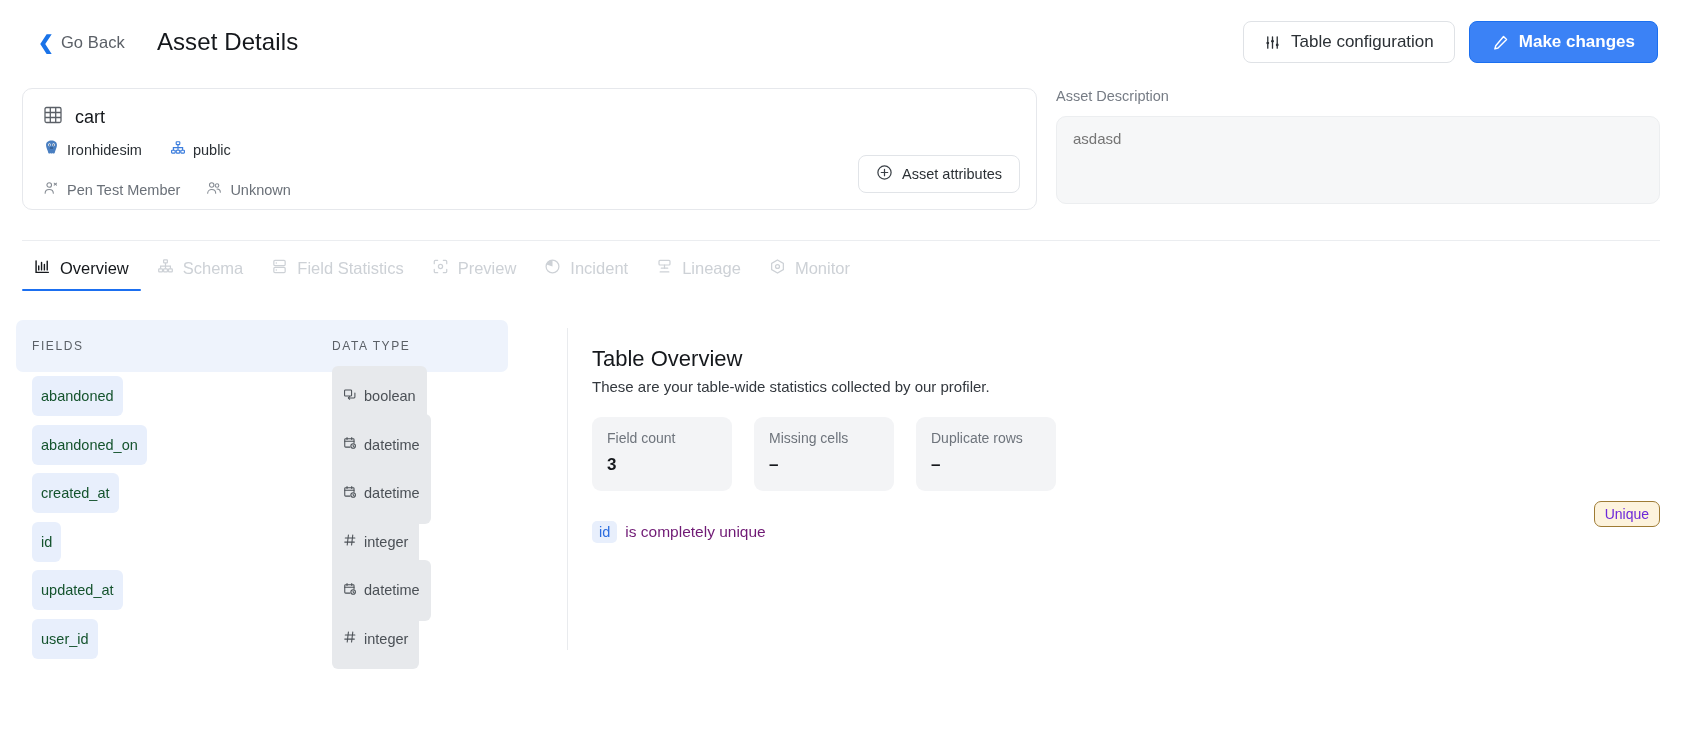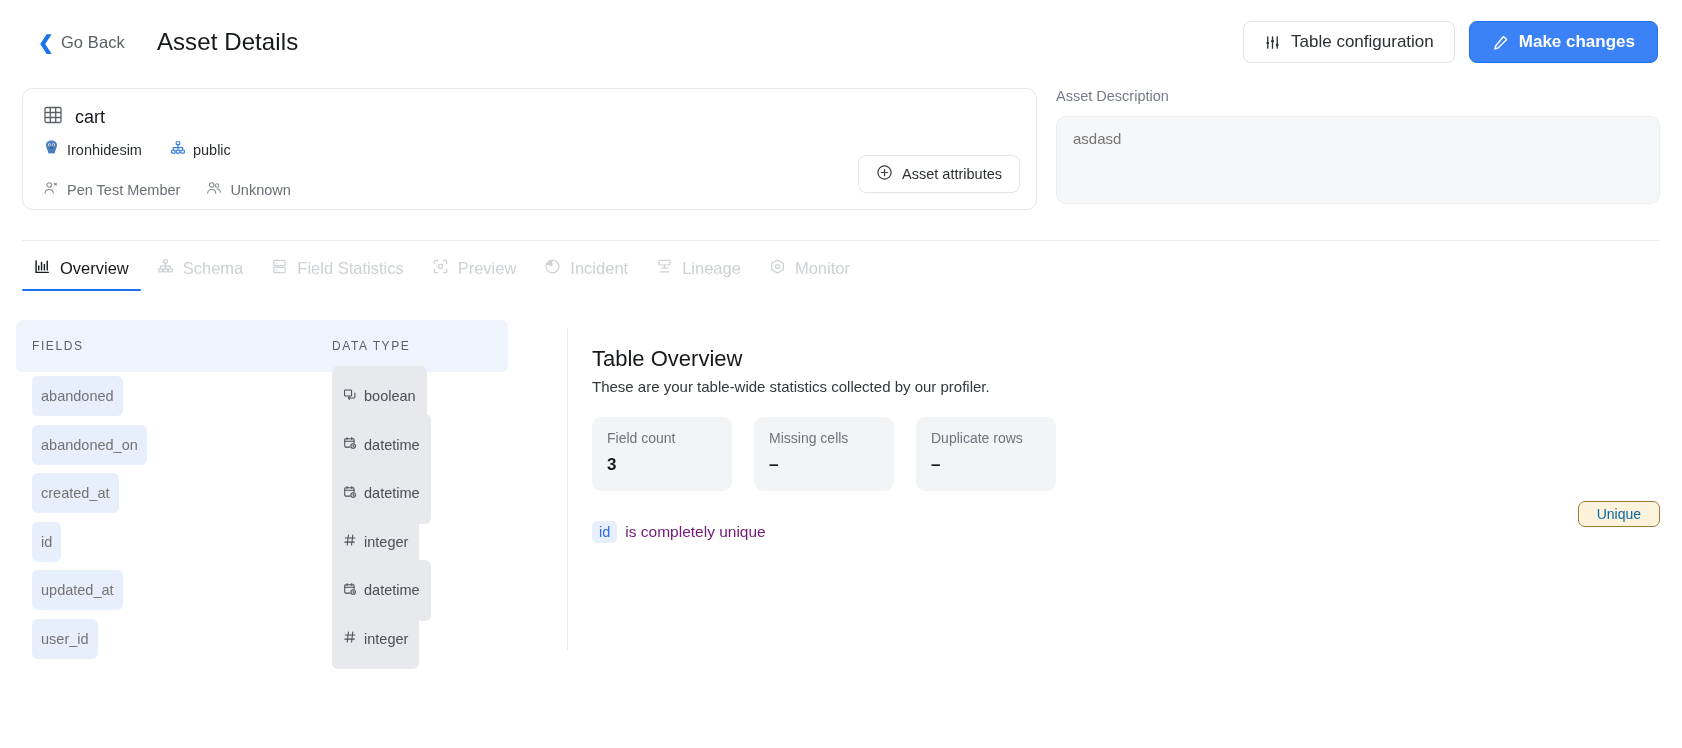--- a/index.html
+++ b/index.html
@@ -108,21 +108,21 @@
   }
   .fields-head .col {
     font-size: 12px; letter-spacing: 1.6px; color: #5b6067; font-weight: 400;
   }
   .col-field { flex: 1; }
   .col-type { width: 160px; }
   .field-row {
     display: flex; align-items: center; height: 48.5px; padding: 0 16px;
   }
   .chip-field {
-    background: #e8effc; color: #737373; border-radius: 6px;
+    background: #e8effc; color: #14532d; border-radius: 6px;
     padding: 12px 9px; font-size: 14.5px;
   }
   .type-cell { width: 160px; display: flex; }
   .chip-type {
     display: inline-flex; align-items: center; gap: 7px;
     background: #e7e9ec; color: #4b5056; border-radius: 6px;
     padding: 22px 11px; font-size: 14.5px;
   }
   .v-divider {
     position: absolute; left: 567px; top: 328px;
@@ -141,22 +141,22 @@
   .stat .k { font-size: 14px; color: #6e747c; }
   .stat .v { font-size: 17px; color: #15181c; font-weight: 700; margin-top: 9px; }
   .unique-row { display: flex; align-items: center; gap: 8px; margin-top: 30px; }
   .chip-id {
     background: #e8effc; color: #2b6cdf; border-radius: 5px;
     padding: 3px 7px; font-size: 14.5px;
   }
   .unique-txt { font-size: 15.5px; color: #701a75; }
   .badge-unique {
     position: absolute; right: 0; top: 155px;
-    background: #fdf3dd; border: 1px solid #9e7b34; color: #0369a1;
-    border-radius: 7px; padding: 4px 18px; font-size: 14px;
+    background: #fdf3dd; border: 1px solid #9e7b34; color: #6d28d9;
+    border-radius: 7px; padding: 4px 10px; font-size: 14px;
   }
 </style>
 </head>
 <body>
 
 <div class="page">
 
   <div class="header">
     <div class="go-back">
       <span class="chev">❮</span>

